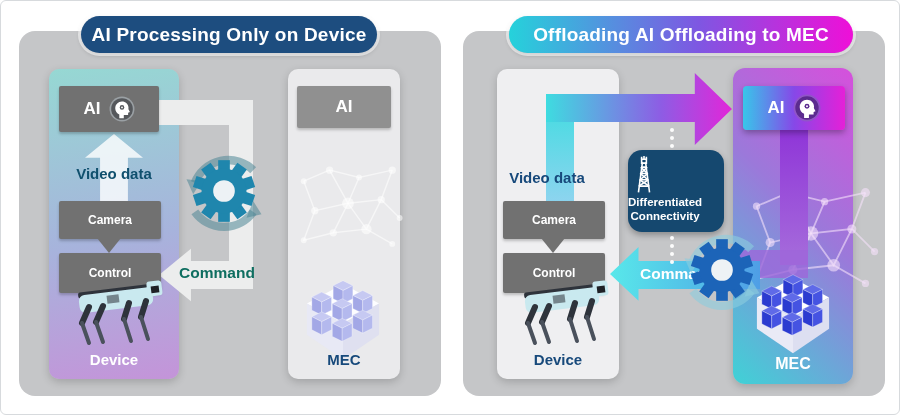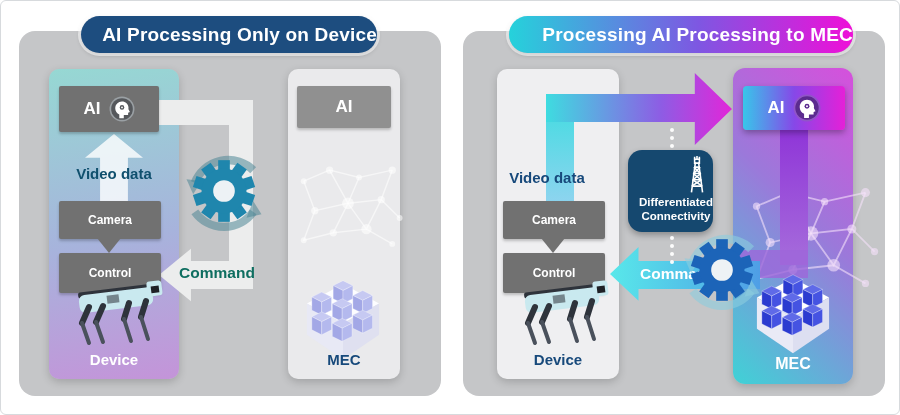--- a/index.html
+++ b/index.html
@@ -1,21 +1,21 @@
 <!DOCTYPE html>
 <html><head>
 <meta charset="utf-8">
 <style>
   html,body{margin:0;padding:0;background:#ffffff;font-family:"Liberation Sans",sans-serif;}
   #canvas{position:relative;width:900px;height:415px;background:#ffffff;border:1px solid #d7dadd;border-radius:6px;box-sizing:border-box;overflow:hidden;}
   .abs{position:absolute;}
   .panel{position:absolute;top:30px;width:422px;height:365px;background:#c5c6c8;border-radius:16px;}
   #panel-left{left:18px;}
   #panel-right{left:462px;}
-  .pill{position:absolute;top:15px;height:37px;border-radius:19px;display:flex;align-items:center;justify-content:flex-end;color:#fff;font-weight:700;font-size:19px;letter-spacing:.2px;box-shadow:0 0 0 3px rgba(255,255,255,.55),0 2px 5px rgba(0,0,0,.25);}
+  .pill{position:absolute;top:15px;height:37px;border-radius:19px;display:flex;align-items:center;justify-content:center;color:#fff;font-weight:700;font-size:19px;letter-spacing:.2px;box-shadow:0 0 0 3px rgba(255,255,255,.55),0 2px 5px rgba(0,0,0,.25);}
   #pill-left{left:80px;width:296px;background:#1d4d7f;}
   #pill-right{left:508px;width:344px;background:linear-gradient(90deg,#25d2db 0%,#7e57e2 55%,#ef0fd8 100%);}
   .col{position:absolute;border-radius:10px;box-shadow:0 3px 8px rgba(0,0,0,.18);}
   #devcol-l{left:48px;top:68px;width:130px;height:310px;background:linear-gradient(170deg,#96d8d3 0%,#a7b3dc 55%,#c494d9 100%);}
   #meccol-l{left:287px;top:68px;width:112px;height:310px;background:#eaeaec;}
   #devcol-r{left:496px;top:68px;width:122px;height:310px;background:#efeff1;}
   #meccol-r{left:732px;top:67px;width:120px;height:316px;background:linear-gradient(225deg,#d650dc 0%,#9b79da 45%,#3fd2d6 100%);border-radius:12px;}
   .gbox{position:absolute;background:#717171;color:#fff;font-weight:700;display:flex;align-items:center;justify-content:center;border-radius:2px;box-shadow:0 2px 3px rgba(0,0,0,.22);font-size:12px;}
   .cap{position:absolute;font-weight:700;text-align:center;font-size:15px;}
   
@@ -24,21 +24,21 @@
   #lp-seg-vert{left:228px;top:99px;width:24px;height:186px;}
   #lp-cmd-arrow{left:158px;top:246px;width:94px;height:56px;background:#eceded;clip-path:polygon(0 50%,34% 3%,34% 25%,100% 25%,100% 75%,34% 75%,34% 97%);}
   #lp-up-arrow{left:84px;top:133px;width:58px;height:70px;background:rgba(255,255,255,.8);clip-path:polygon(50% 0,100% 34%,74% 34%,74% 100%,26% 100%,26% 34%,0 34%);}
   .tri-down{position:absolute;width:0;height:0;border-left:12px solid transparent;border-right:12px solid transparent;border-top:15px solid #717171;}
   
   #rp-teal-vert{left:545px;top:95px;width:28px;height:107px;background:linear-gradient(180deg,#3edce0,#8ed4ef);}
   #rp-big-arrow{left:545px;top:72px;width:186px;height:72px;background:linear-gradient(90deg,#3edce0 0%,#8e5ce4 62%,#e226d9 100%);clip-path:polygon(0 29%,80% 29%,80% 0,100% 50%,80% 100%,80% 68%,0 68%);}
   #rp-purple-vert{left:779px;top:128px;width:28px;height:136px;background:linear-gradient(180deg,#8f35d8,#a66ddb);}
   #rp-purple-horiz{left:737px;top:249px;width:70px;height:28px;background:rgba(157,102,218,.8);border-radius:8px 0 0 8px;}
   #rp-cmd-arrow{left:609px;top:246px;width:150px;height:56px;background:linear-gradient(90deg,#58e8ea,#4f9ee6);clip-path:polygon(0 48%,19% 0,19% 25%,100% 25%,100% 75%,19% 75%,19% 96%);}
-  #conn-box{left:627px;top:149px;width:85px;height:82px;background:#15486f;border-radius:14px;box-shadow:0 3px 6px rgba(0,0,0,.3);display:flex;flex-direction:column;align-items:flex-end;padding-top:6px;box-sizing:border-box;color:#fff;}
+  #conn-box{left:627px;top:149px;width:96px;height:82px;background:#15486f;border-radius:14px;box-shadow:0 3px 6px rgba(0,0,0,.3);display:flex;flex-direction:column;align-items:flex-start;padding-top:6px;box-sizing:border-box;color:#fff;}
   #conn-box .txt{font-size:11.5px;font-weight:700;line-height:1.18;text-align:center;margin-top:2px;}
   .vdots{position:absolute;display:flex;flex-direction:column;gap:4px;align-items:center;width:8px;}
   .vdots span{width:4px;height:4px;border-radius:50%;background:#fff;opacity:.95;}
   
   #ai-box-l{left:58px;top:85px;width:100px;height:46px;font-size:17px;gap:8px;}
   #ai-box-l2{left:296px;top:85px;width:94px;height:42px;background:#909090;font-size:17px;}
   #ai-box-r{left:742px;top:85px;width:102px;height:44px;background:linear-gradient(90deg,#38c6ea,#8648e8,#e520d8);color:#fff;font-weight:700;font-size:17px;display:flex;align-items:center;justify-content:center;gap:8px;border-radius:4px;position:absolute;box-shadow:0 3px 6px rgba(0,0,0,.3);}
   .headicon{width:28px;height:28px;}
   .gearwrap{position:absolute;width:100px;height:100px;}
   #gear-l{left:173px;top:140px;--gear:#1f86ad;--ring:rgba(78,135,150,.55);}
@@ -295,16 +295,16 @@
 
   <svg class="cubes" id="cubes-r" viewBox="0 0 100 100">
       <use href="#sym-cubes"></use>
     </svg>
   <div class="cap" style="left:732px;top:354px;width:120px;color:#ffffff;font-size:16px;">MEC</div>
 
   <div class="pill" id="pill-left">
     <span>AI Processing Only on Device</span>
   </div>
   <div class="pill" id="pill-right">
-    <span>Processing AI Processing to MEC</span>
+    <span>Offloading AI Offloading to MEC</span>
   </div>
 
 </div>
 
 </body></html>

